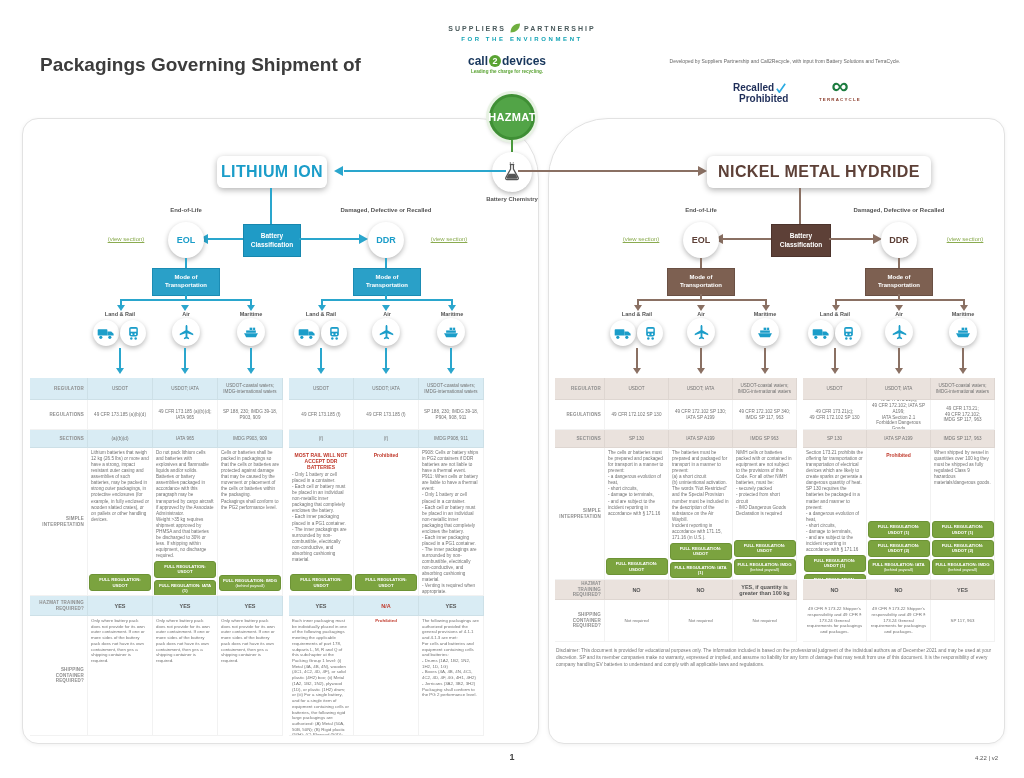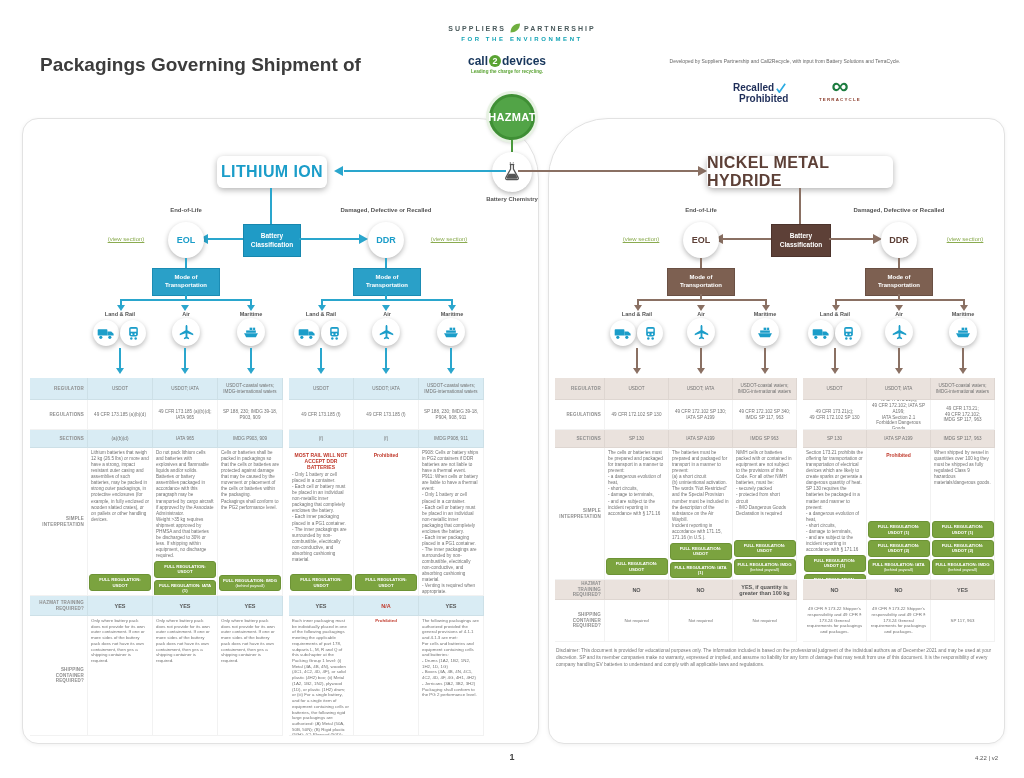--- a/index.html
+++ b/index.html
@@ -255,21 +255,21 @@
         <rect x="16" y="2" width="3" height="3.4" fill="#1b9dc9"></rect>
       </svg>
     </div>
   <i class="ln" style="left:320px;top:348px;width:2px;height:20px;"></i>
   <i class="ln" style="left:385px;top:348px;width:2px;height:20px;"></i>
   <i class="ln" style="left:450px;top:348px;width:2px;height:20px;"></i>
   <i class="tri td" style="left:317px;top:368px;"></i>
   <i class="tri td" style="left:382px;top:368px;"></i>
   <i class="tri td" style="left:447px;top:368px;"></i>
 
-  <div class="chembox" style="left:707px;top:156px;width:186px;height:32px;color:#5d4037;">NICKEL METAL HYDRIDE</div>
+  <div class="chembox" style="left:707px;top:156px;width:224px;height:32px;color:#5d4037;">NICKEL METAL HYDRIDE</div>
   <i class="lnb" style="left:799px;top:188px;width:2px;height:36px;"></i>
   <div class="clsbox brown" style="left:771px;top:224px;width:58px;height:31px;">Battery
 Classification</div>
   <i class="lnb" style="left:723px;top:238px;width:48px;height:2px;"></i>
   <i class="tri tlb" style="left:714px;top:234px;"></i>
   <i class="lnb" style="left:829px;top:238px;width:46px;height:2px;"></i>
   <i class="tri trb" style="left:873px;top:234px;"></i>
   <div class="blabel" style="left:666px;top:207px;width:70px;">End-of-Life</div>
   <div class="circ" style="left:683px;top:222px;width:36px;height:36px;color:#5d4037;font-weight:bold;font-size:9px;">EOL</div>
   <div class="vlink" style="left:605px;top:236px;width:72px;">(view section)</div>

